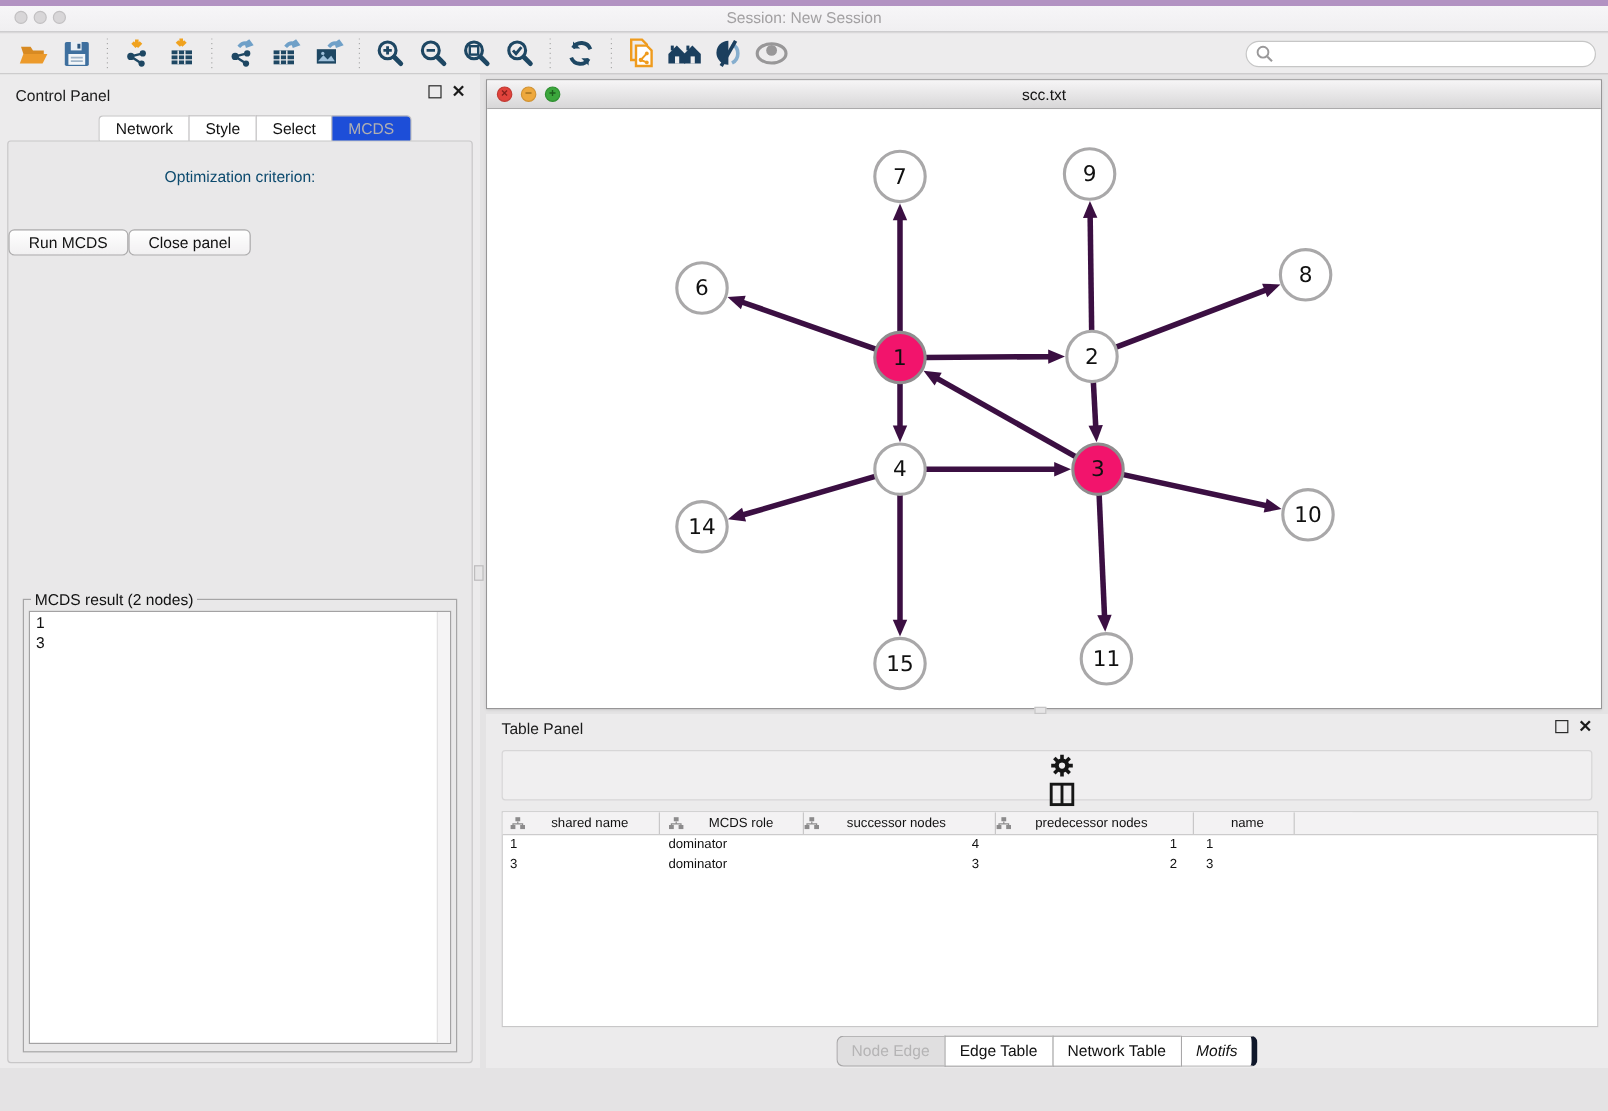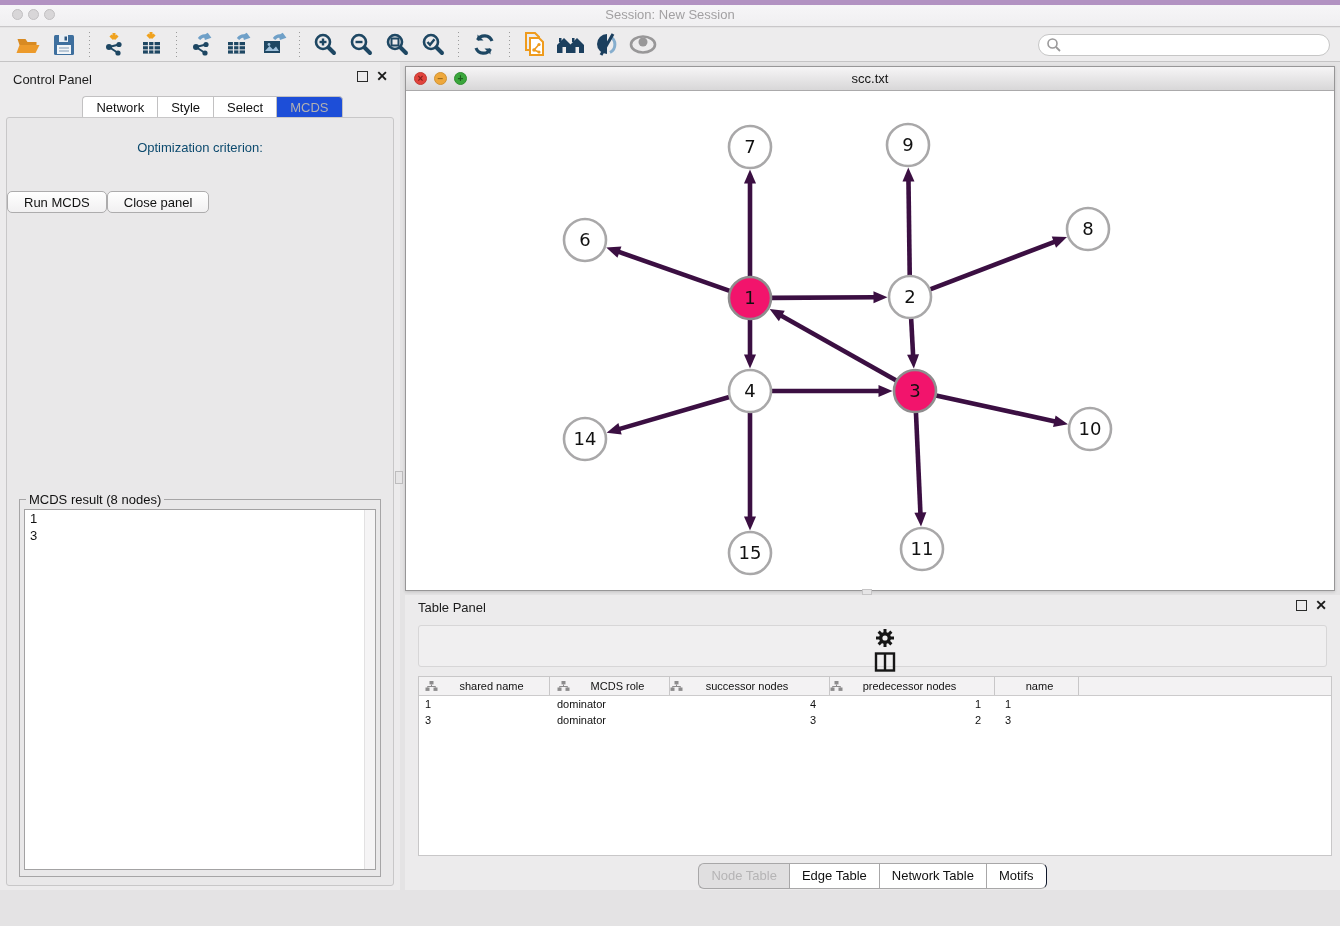--- a/index.html
+++ b/index.html
@@ -92,21 +92,21 @@
   .nt-hcell .hlabel { flex:1; text-align:center; padding-right:4px; }
   .nt-row { display:flex; height:16px; align-items:center; }
   .nt-cell { font-size:11px; color:#111; overflow:hidden; white-space:nowrap; }
   .c0{width:131px; padding-left:6px;} .c1{width:120px; padding-left:7px;}
   .c2{width:160px; text-align:right; padding-right:14px;} .c3{width:165px; text-align:right; padding-right:14px;}
   .c4{width:84px; padding-left:10px;}
   .hfill { width:48px; background:#F3F2F3; }
   .tp-tabs { position:absolute; left:0; right:0; top:268px; display:flex; justify-content:center; }
   .tp-tab { font-size:13px; padding:4px 12px 5px; background:#FFF; border:1px solid #A8A7A8; border-right:none; color:#111; }
   .tp-tab:first-child { border-top-left-radius:6px; border-bottom-left-radius:6px; }
-  .tp-tab:last-child { border-right:1px solid #0f172a; border-top-right-radius:6px; border-bottom-right-radius:6px; }
+  .tp-tab:last-child { border-right:5px solid #0f172a; border-top-right-radius:6px; border-bottom-right-radius:6px;font-style:italic; }
   .tp-tab.sel { background:#E0DFE0; color:#B5B4B5; }
 
   
   .statusbar { position:absolute; left:0; top:890px; width:1340px; height:36px; background:#EDECED;
     border-top:1px solid #C8C7C8; }
   .list-btn { position:absolute; left:10px; top:4px; width:30px; height:27px;
     background:linear-gradient(#FCFCFC,#EEEDEE); border:1px solid #AEADAE; border-radius:2px;
     display:flex; align-items:center; justify-content:center; }
   .memory-btn { position:absolute; right:9px; top:6px; height:26px; padding:0 10px 0 8px;
     background:#F7F6F7; border:1px solid #B4B3B4; border-radius:2px; display:flex; align-items:center; gap:6px; }
@@ -292,21 +292,21 @@
       <div class="tab">Select</div>
       <div class="tab sel">MCDS</div>
     </div>
     <div class="cp-body">
       <div class="opt-label">Optimization criterion:</div>
       <div class="cp-buttons">
         <div class="pushbtn">Run MCDS</div>
         <div class="pushbtn">Close panel</div>
       </div>
       <fieldset class="result-group">
-        <legend>MCDS result (8 nodes)</legend>
+        <legend>MCDS result (2 nodes)</legend>
         <div class="result-area">
           <div id="result-lines">
               <div class="line">1</div>
               <div class="line">3</div>
             </div>
           <div class="result-scroll"></div>
         </div>
       </fieldset>
     </div>
   </div>
@@ -512,21 +512,21 @@
             <div class="nt-cell c0">3</div>
             <div class="nt-cell c1">dominator</div>
             <div class="nt-cell c2">3</div>
             <div class="nt-cell c3">2</div>
             <div class="nt-cell c4">3</div>
           </div>
         </div>
     </div>
 
     <div class="tp-tabs">
-      <div class="tp-tab sel">Node Table</div>
+      <div class="tp-tab sel">Node Edge</div>
       <div class="tp-tab">Edge Table</div>
       <div class="tp-tab">Network Table</div>
       <div class="tp-tab">Motifs</div>
     </div>
   </div>
 
 
 </div>
 
 </body></html>

